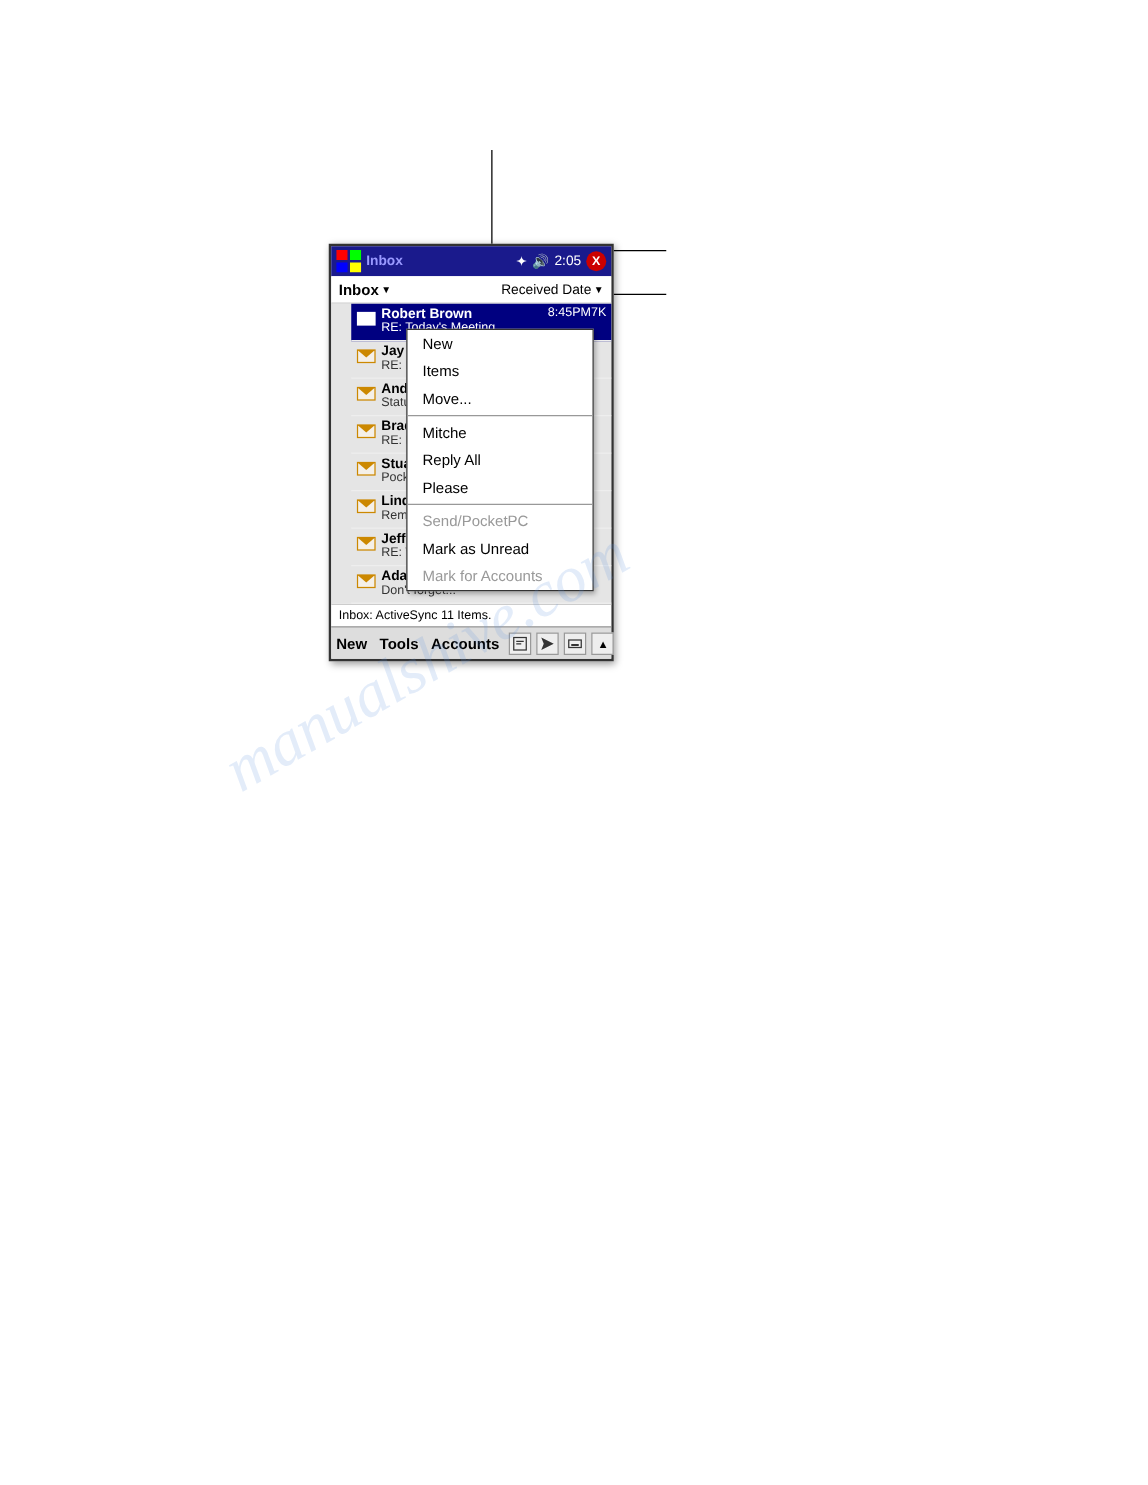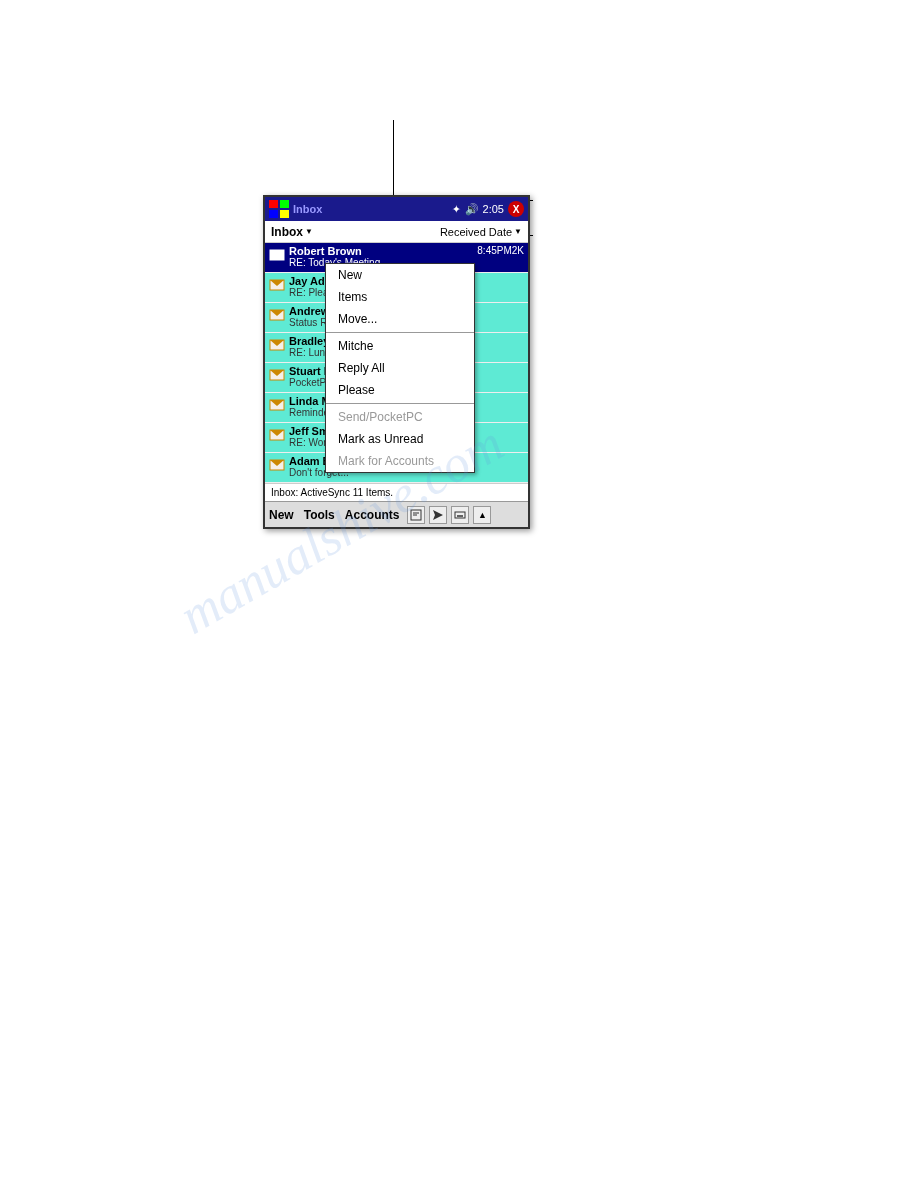--- a/index.html
+++ b/index.html
@@ -20,21 +20,21 @@
       display: flex;
       align-items: flex-start;
       justify-content: center;
     }
 
     
     .device-window {
       position: absolute;
       top: 195px;
       left: 263px;
-      width: 267px;
+      width: 228px;
       background: #fff;
       border: 2px solid #333;
       box-shadow: 2px 2px 6px rgba(0,0,0,0.4);
     }
 
     
     .title-bar {
       background: #1a1a8c;
       display: flex;
       align-items: center;
@@ -100,22 +100,23 @@
       gap: 2px;
       text-align: right;
     }
     .dropdown-arrow {
       font-size: 8px;
       color: #000;
     }
 
     
     .email-list {
-      background: #5eead4;
+      background: #e5e5e5;
       position: relative;
+      padding-left: 16px;
     }
 
     .email-row {
       display: flex;
       align-items: flex-start;
       padding: 2px 4px;
       border-bottom: 1px solid #eee;
       min-height: 30px;
       position: relative;
     }
@@ -322,21 +323,21 @@
         <svg class="email-icon" viewBox="0 0 16 16">
           <rect x="1" y="3" width="14" height="10" fill="#fff" stroke="#fff" stroke-width="1"></rect>
           <polygon points="1,3 8,9 15,3" fill="#fff"></polygon>
         </svg>
         <div class="email-content">
           <div class="email-sender">Robert Brown</div>
           <div class="email-subject">RE: Today's Meeting</div>
         </div>
         <div class="email-meta">
           <span class="email-time">8:45PM</span>
-          <span class="email-size">2K</span>
+          <span class="email-size">7K</span>
         </div>
       </div>
 
       <div class="context-menu">
         <span class="context-menu-item">New</span>
         <span class="context-menu-item">Items</span>
         <span class="context-menu-item">Move...</span>
         <div class="context-menu-divider"></div>
         <span class="context-menu-item">Mitche</span>
         <span class="context-menu-item">Reply All</span>

